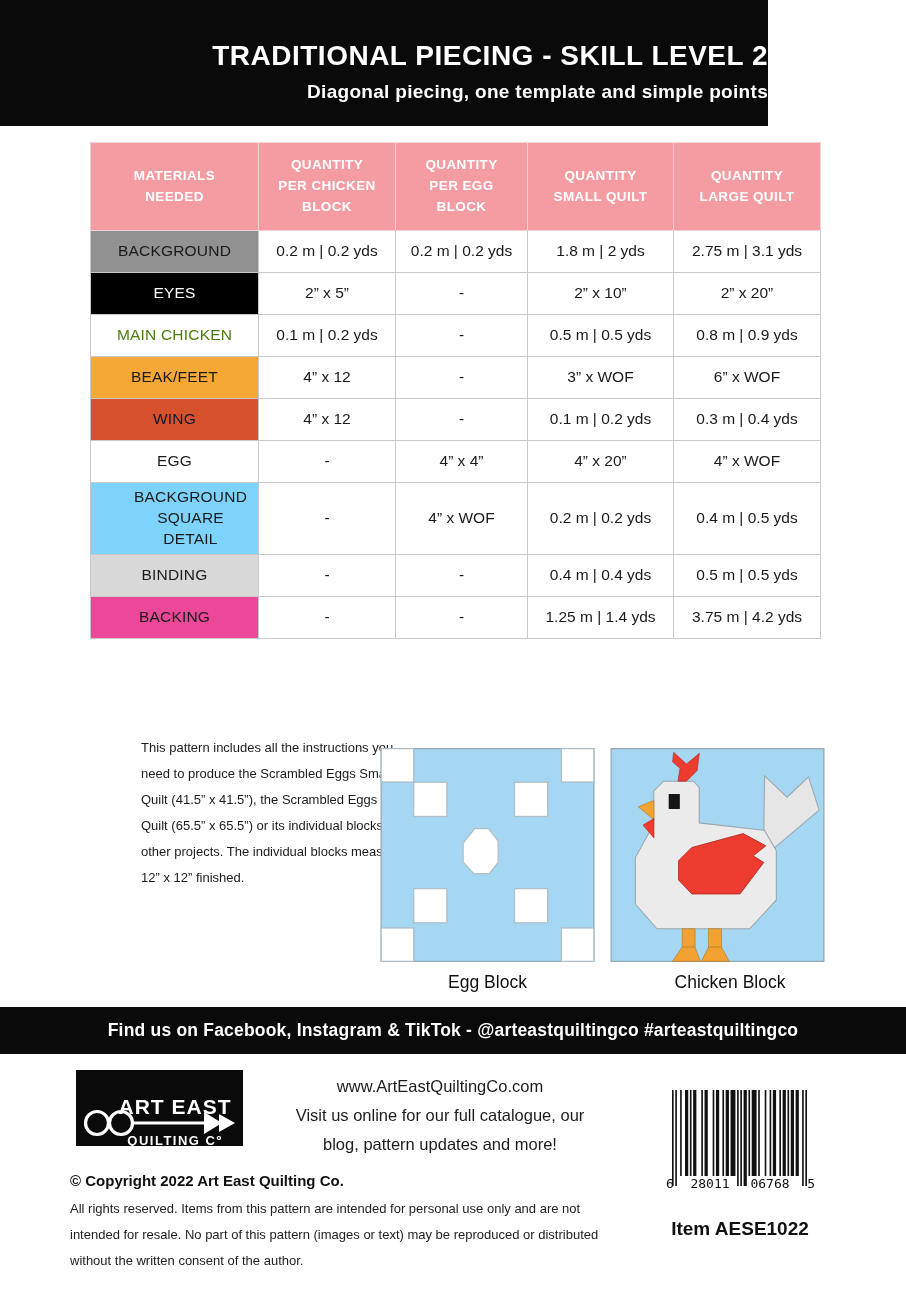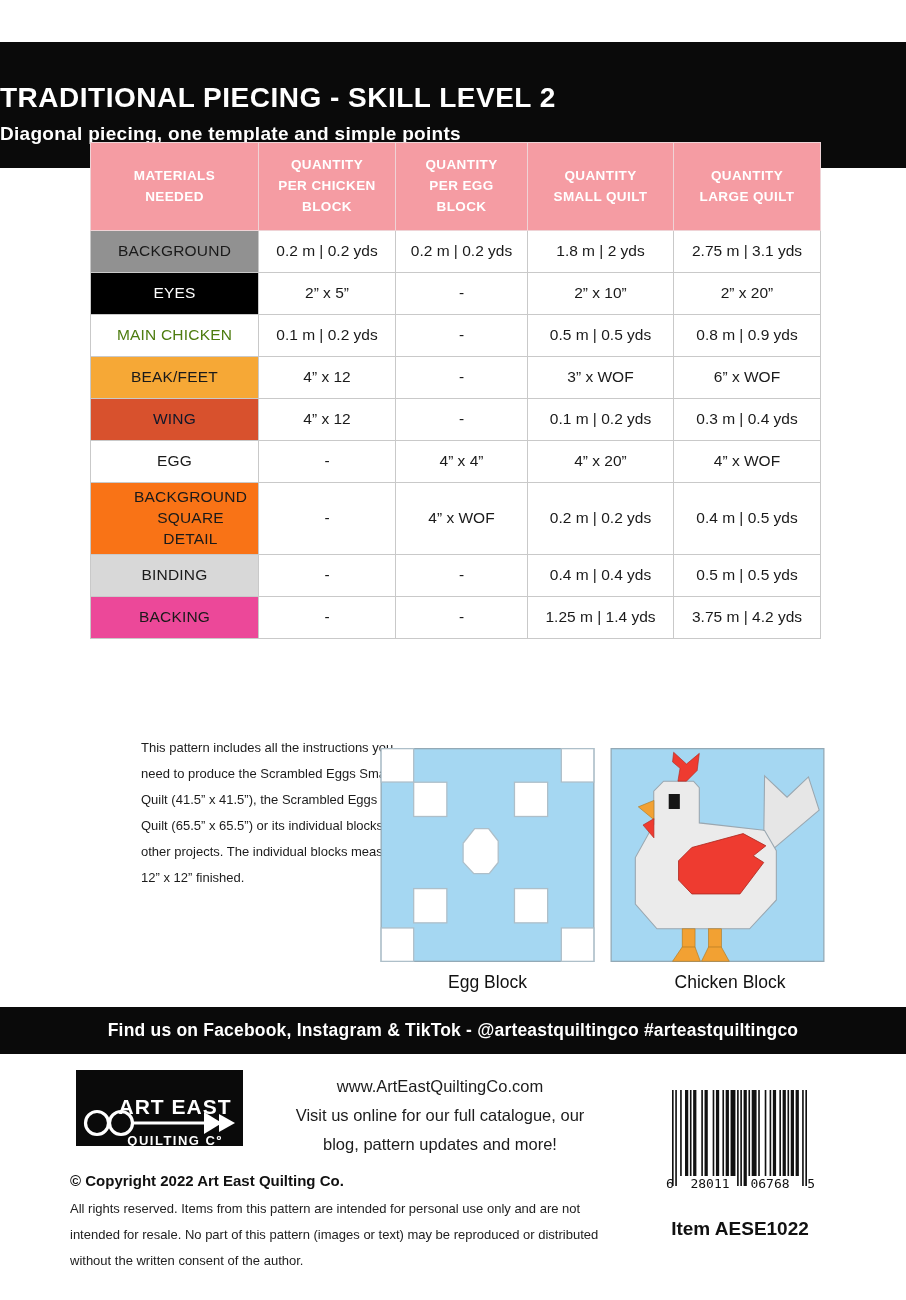--- a/index.html
+++ b/index.html
@@ -3,22 +3,22 @@
 <meta charset="utf-8">
 <style>
   * { margin:0; padding:0; box-sizing:border-box; }
   html,body { background:#fff; }
   body {
     width:906px; height:1300px; position:relative; overflow:hidden;
     font-family:"Liberation Sans", sans-serif; color:#1a1a1a;
   }
 
   
-  .top-banner { position:absolute; left:0; top:0; width:906px; height:126px;
-    background:#0a0a0a; color:#fff; text-align:left;margin-top:42px; }
+  .top-banner { position:absolute; left:0; top:0; width:768px; height:126px;
+    background:#0a0a0a; color:#fff; text-align:right; }
   .top-banner .title { padding-top:40px; font-size:28px; font-weight:bold; letter-spacing:.5px; }
   .top-banner .subtitle { margin-top:9px; font-size:19px; font-weight:bold; letter-spacing:.3px; }
 
   
   table.materials { position:absolute; left:90px; top:142px; width:730px;
     border-collapse:collapse; table-layout:fixed; }
   table.materials th {
     height:88px; font-size:13.5px; font-weight:bold; letter-spacing:.4px;
     text-align:center; vertical-align:middle; padding:4px 16px; line-height:1.55;
     border:1px solid #efd3d6;
@@ -118,21 +118,21 @@
         <td>0.3 m | 0.4 yds</td>
       </tr>
       <tr>
         <td class="label-cell" style="background: rgb(255, 255, 255); color: rgb(26, 26, 26);">EGG</td>
         <td>-</td>
         <td>4” x 4”</td>
         <td>4” x 20”</td>
         <td>4” x WOF</td>
       </tr>
       <tr>
-        <td class="label-cell" style="background: #f97316; color: rgb(26, 26, 26); padding-left: 38px;">BACKGROUND SQUARE DETAIL</td>
+        <td class="label-cell" style="background: #7dd3fc; color: rgb(26, 26, 26); padding-left: 38px;">BACKGROUND SQUARE DETAIL</td>
         <td>-</td>
         <td>4” x WOF</td>
         <td>0.2 m | 0.2 yds</td>
         <td>0.4 m | 0.5 yds</td>
       </tr>
       <tr>
         <td class="label-cell" style="background: rgb(216, 216, 216); color: rgb(26, 26, 26);">BINDING</td>
         <td>-</td>
         <td>-</td>
         <td>0.4 m | 0.4 yds</td>

